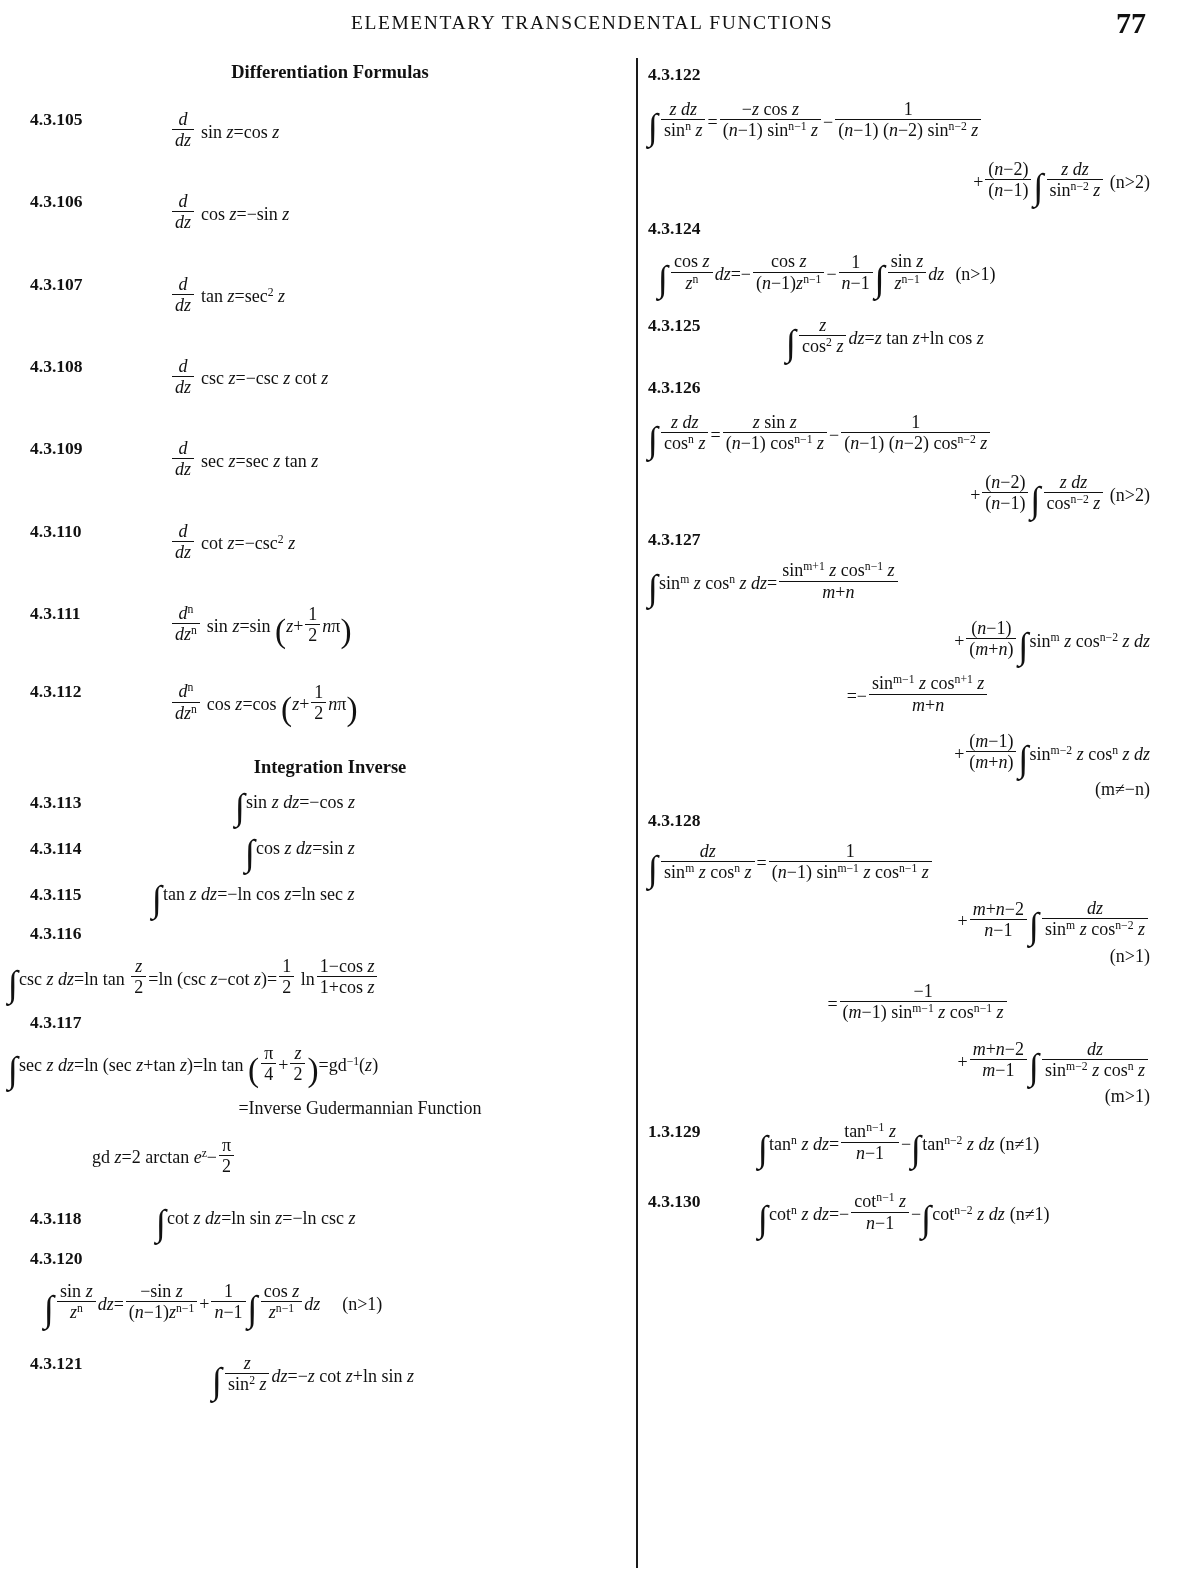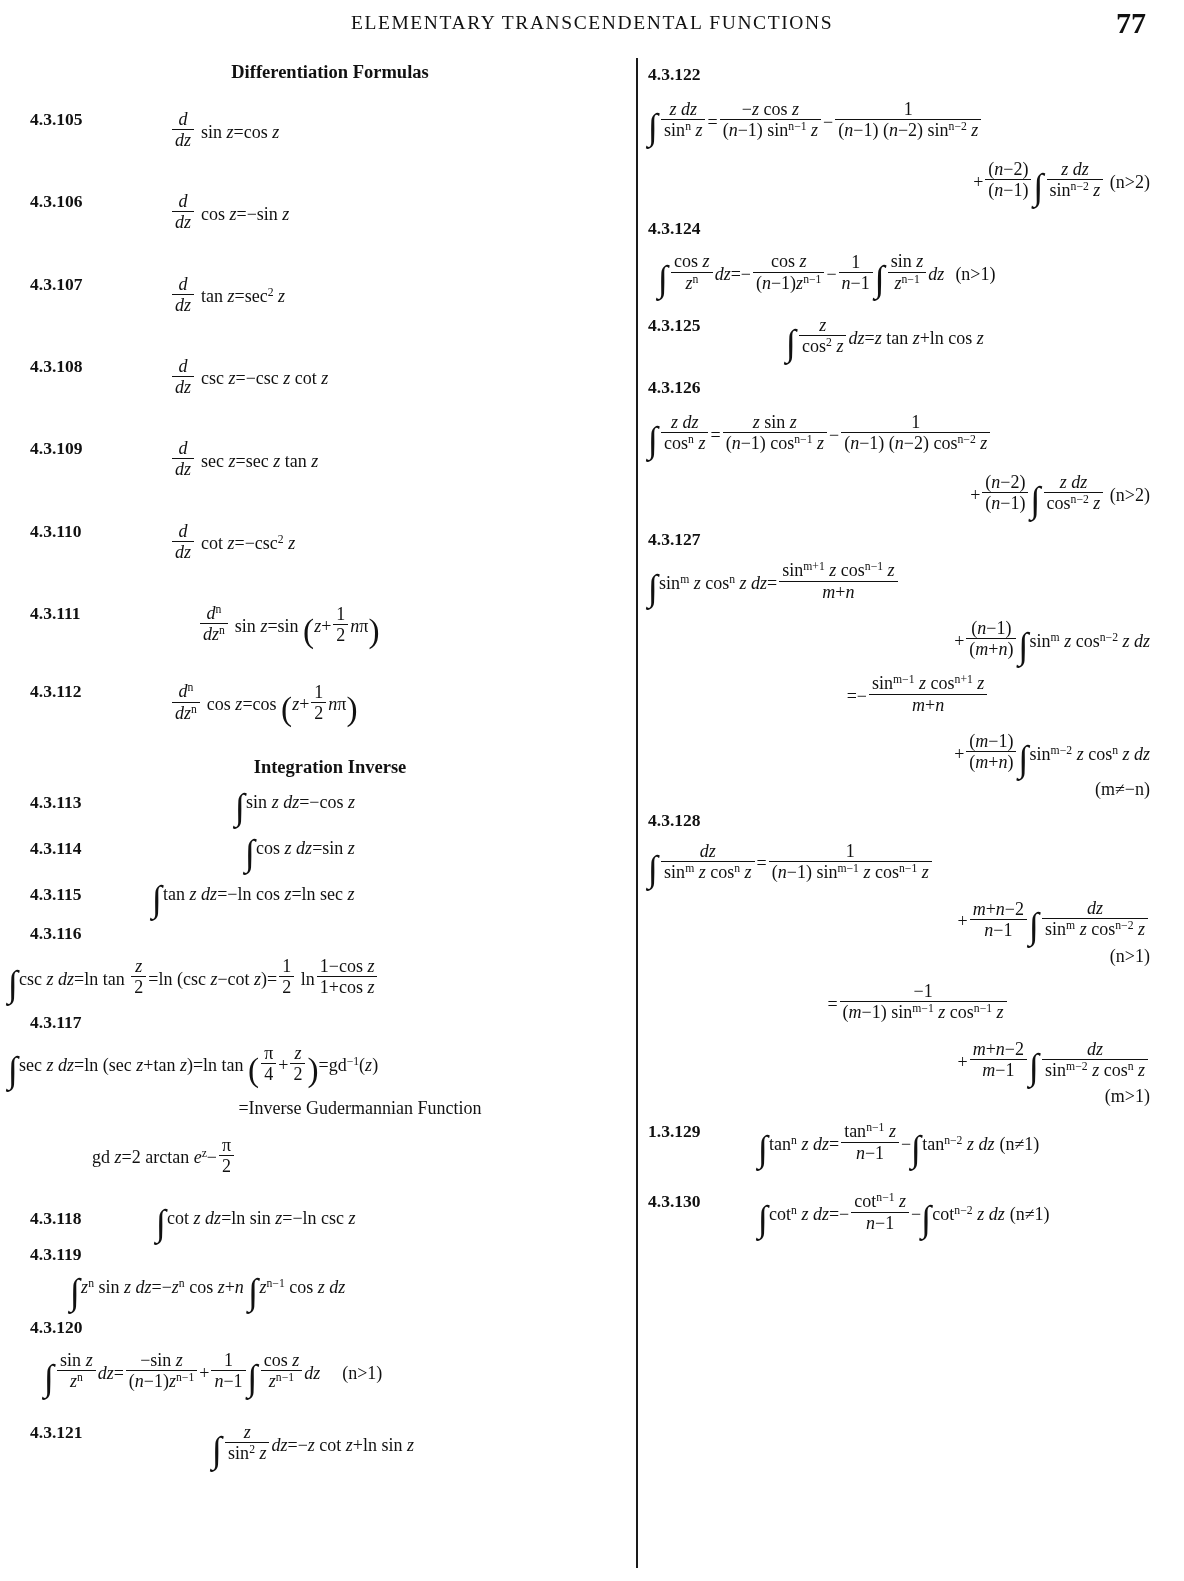--- a/index.html
+++ b/index.html
@@ -187,21 +187,21 @@
       </div>
     </div>
 
     <div class="frow" style="margin-top:41px;">
       <div class="fnum" style="width:140px;">4.3.110</div>
       <div class="fbody">
         <span class="math"><span class="frac"><span class="num it">d</span><span class="den it">dz</span></span><span class="sp"></span>cot <span class="it">z</span>=−csc<sup class="s">2</sup> <span class="it">z</span></span>
       </div>
     </div>
 
-    <div class="frow" style="margin-top:41px;gap:28px;">
+    <div class="frow" style="margin-top:41px;">
       <div class="fnum" style="width:140px;">4.3.111</div>
       <div class="fbody">
         <span class="math"><span class="frac"><span class="num"><span class="it">d</span><sup class="s">n</sup></span><span class="den"><span class="it">dz</span><sup class="s">n</sup></span></span><span class="sp"></span>sin <span class="it">z</span>=sin <span class="paren-big">(</span><span class="it">z</span>+<span class="frac"><span class="num">1</span><span class="den">2</span></span><span class="it">n</span>π<span class="paren-big">)</span></span>
       </div>
     </div>
 
     <div class="frow" style="margin-top:36px;">
       <div class="fnum" style="width:140px;">4.3.112</div>
       <div class="fbody">
         <span class="math"><span class="frac"><span class="num"><span class="it">d</span><sup class="s">n</sup></span><span class="den"><span class="it">dz</span><sup class="s">n</sup></span></span><span class="sp"></span>cos <span class="it">z</span>=cos <span class="paren-big">(</span><span class="it">z</span>+<span class="frac"><span class="num">1</span><span class="den">2</span></span><span class="it">n</span>π<span class="paren-big">)</span></span>
@@ -249,26 +249,20 @@
       </div>
     </div>
 
     <div class="frow" style="margin-top:32px;">
       <div class="fnum" style="width:110px;">4.3.118</div>
       <div class="fbody" style="padding-left:16px;">
         <span class="math"><span class="intsym">∫</span>cot <span class="it">z dz</span>=ln sin <span class="it">z</span>=−ln csc <span class="it">z</span></span>
       </div>
     </div>
 
-    <div style="margin-top:12px;">
-      <div class="fnum-block">4.3.119</div>
-      <div class="block-body" style="margin-top:12px;padding-left:40px;">
-        <span class="math"><span class="intsym">∫</span><span class="it">z</span><sup class="s">n</sup> sin <span class="it">z dz</span>=−<span class="it">z</span><sup class="s">n</sup> cos <span class="it">z</span>+<span class="it">n</span> <span class="intsym">∫</span><span class="it">z</span><sup class="s">n−1</sup> cos <span class="it">z dz</span></span>
-      </div>
-    </div>
 
     <div style="margin-top:16px;">
       <div class="fnum-block">4.3.120</div>
       <div class="block-body" style="margin-top:12px;padding-left:14px;">
         <span class="math"><span class="intsym">∫</span><span class="frac"><span class="num">sin <span class="it">z</span></span><span class="den"><span class="it">z</span><sup class="s">n</sup></span></span><span class="it">dz</span>=<span class="frac"><span class="num">−sin <span class="it">z</span></span><span class="den">(<span class="it">n</span>−1)<span class="it">z</span><sup class="s">n−1</sup></span></span>+<span class="frac"><span class="num">1</span><span class="den"><span class="it">n</span>−1</span></span><span class="intsym">∫</span><span class="frac"><span class="num">cos <span class="it">z</span></span><span class="den"><span class="it">z</span><sup class="s">n−1</sup></span></span><span class="it">dz</span><span class="spw"></span><span class="spw"></span><span style="display:inline">(n&gt;1)</span></span>
       </div>
     </div>
 
     <div class="frow" style="margin-top:30px;">
       <div class="fnum" style="width:110px;">4.3.121</div>

